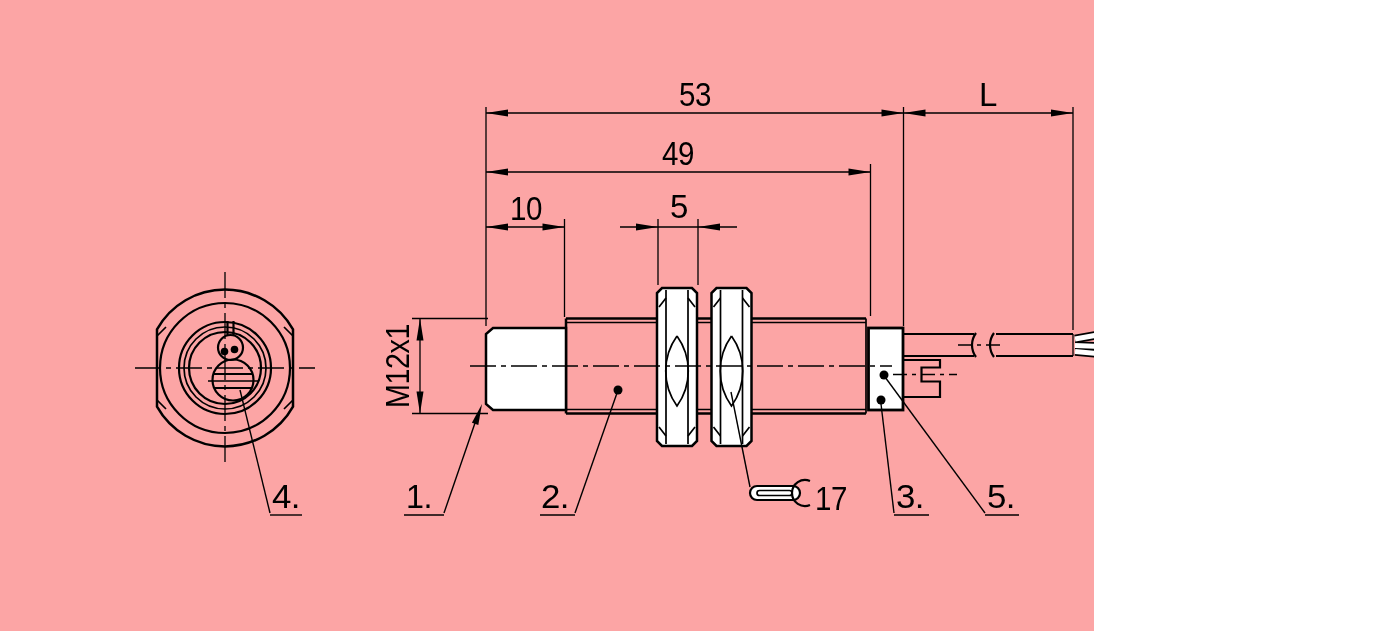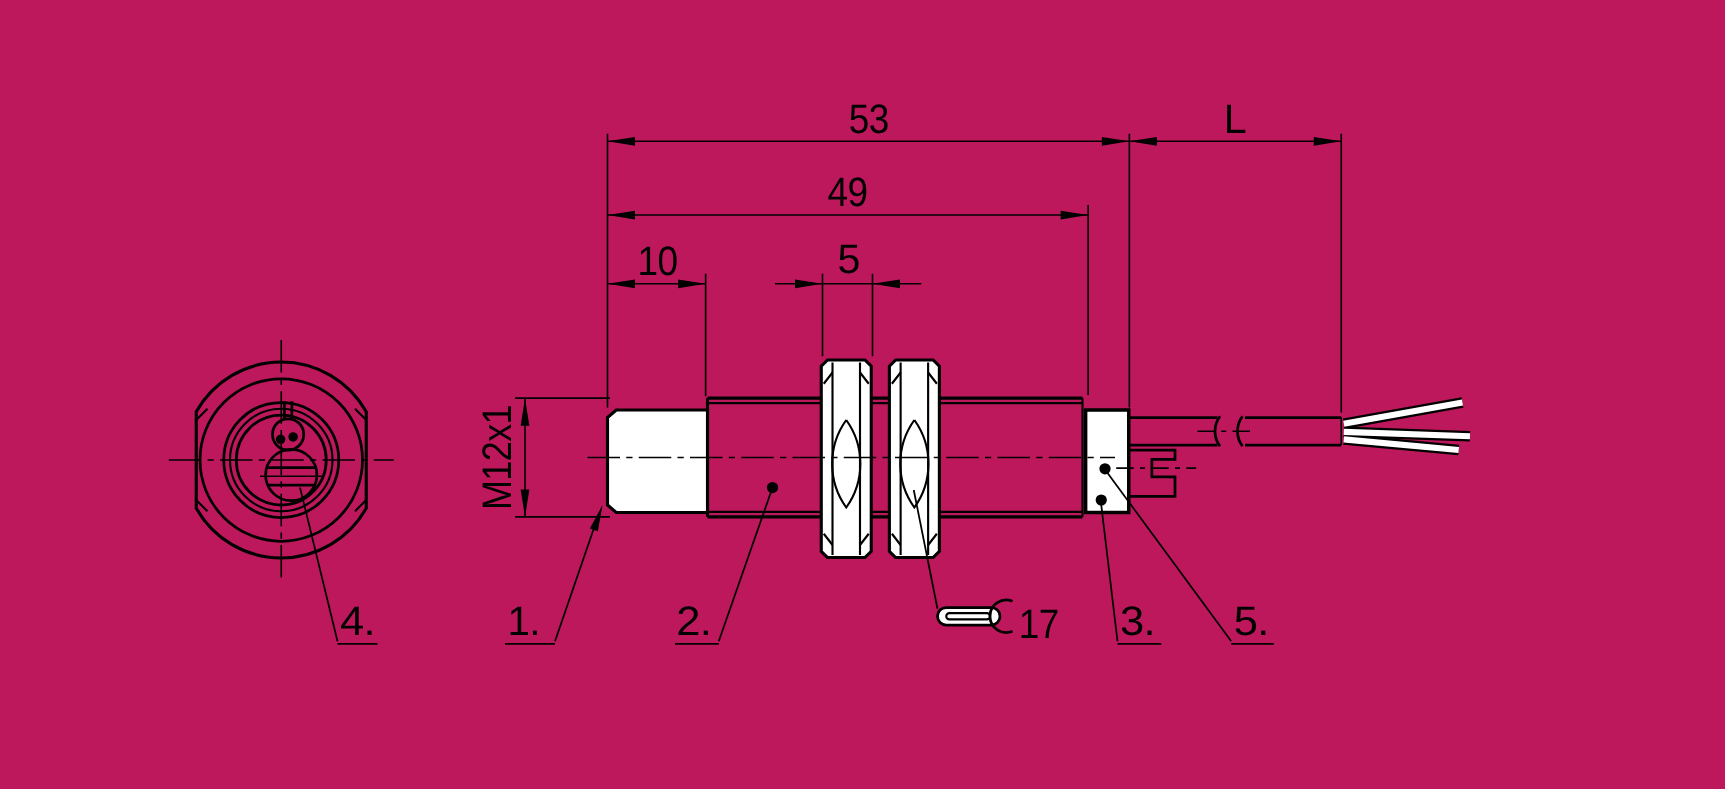--- a/index.html
+++ b/index.html
@@ -1,16 +1,16 @@
 <!DOCTYPE html>
 <html><head>
 <meta charset="utf-8">
 <style>
   html,body{margin:0;padding:0;background:#ffffff;}
-  .stage{position:relative;width:1380px;height:631px;background:#be185d;overflow:hidden;
+  .stage{position:relative;width:1094px;height:631px;background:#fca5a5;overflow:hidden;
          font-family:"Liberation Sans",sans-serif;}
   svg{position:absolute;inset:0;}
   text{font-family:"Liberation Sans",sans-serif;fill:#000;letter-spacing:-0.5px;}
   .dimtxt{font-size:33px;}
   .lbltxt{font-size:33px;}
   .thick{stroke:#000;stroke-width:2.5;fill:none;}
   .thick2{stroke:#000;stroke-width:2.2;fill:none;}
   .med{stroke:#000;stroke-width:1.7;fill:none;}
   .thin{stroke:#000;stroke-width:1.3;fill:none;}
   .lead{stroke:#000;stroke-width:1.4;fill:none;}

